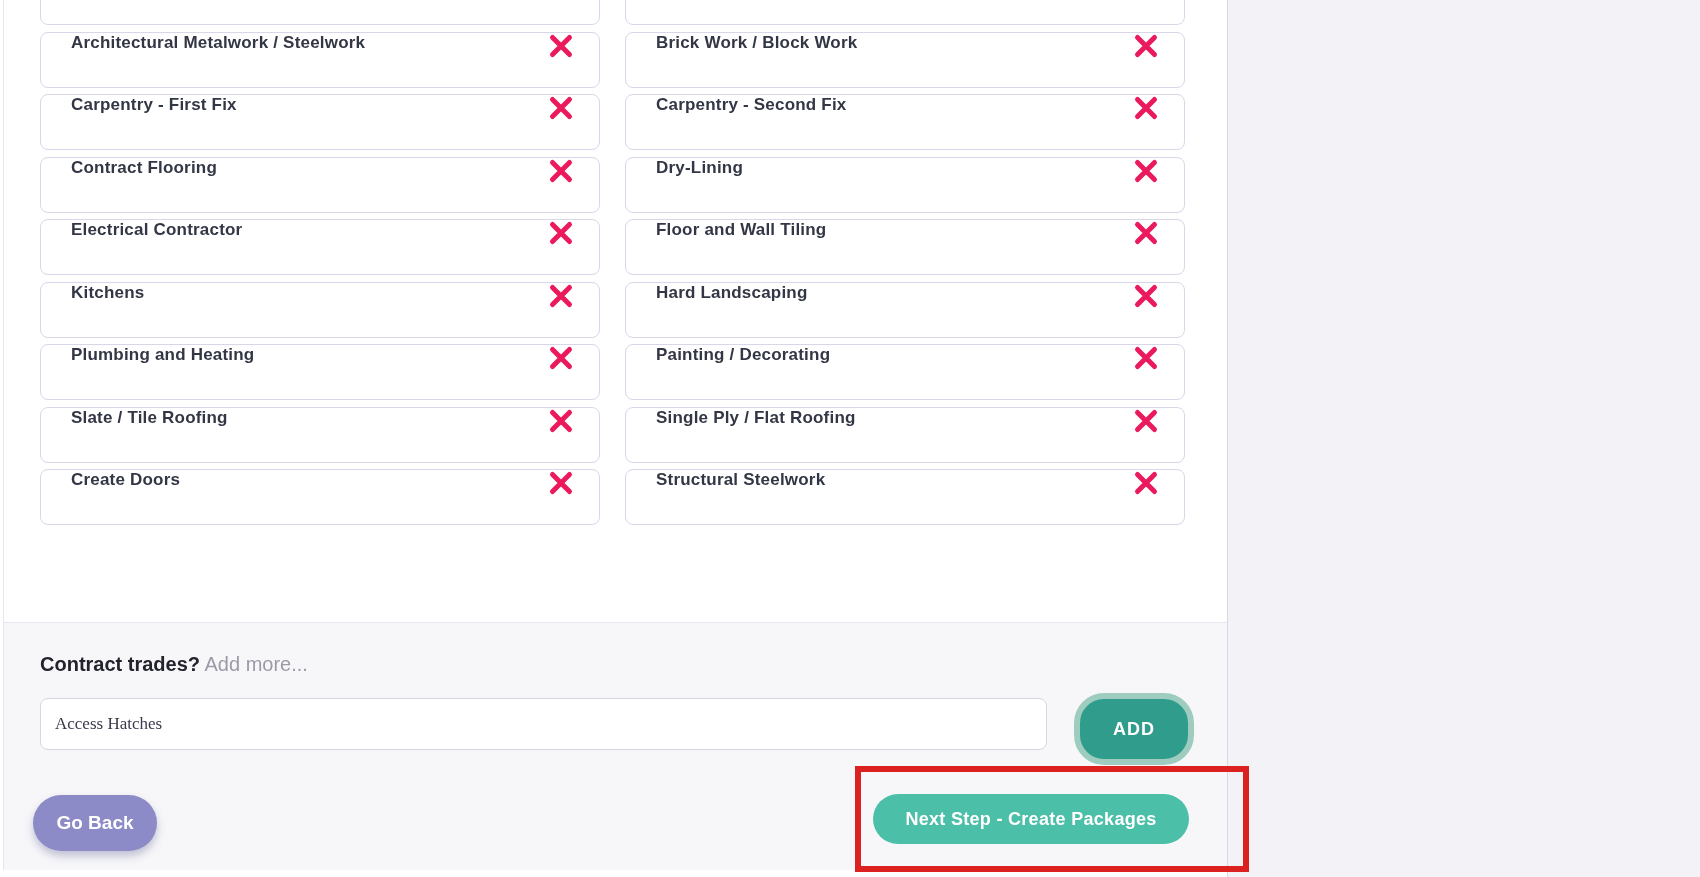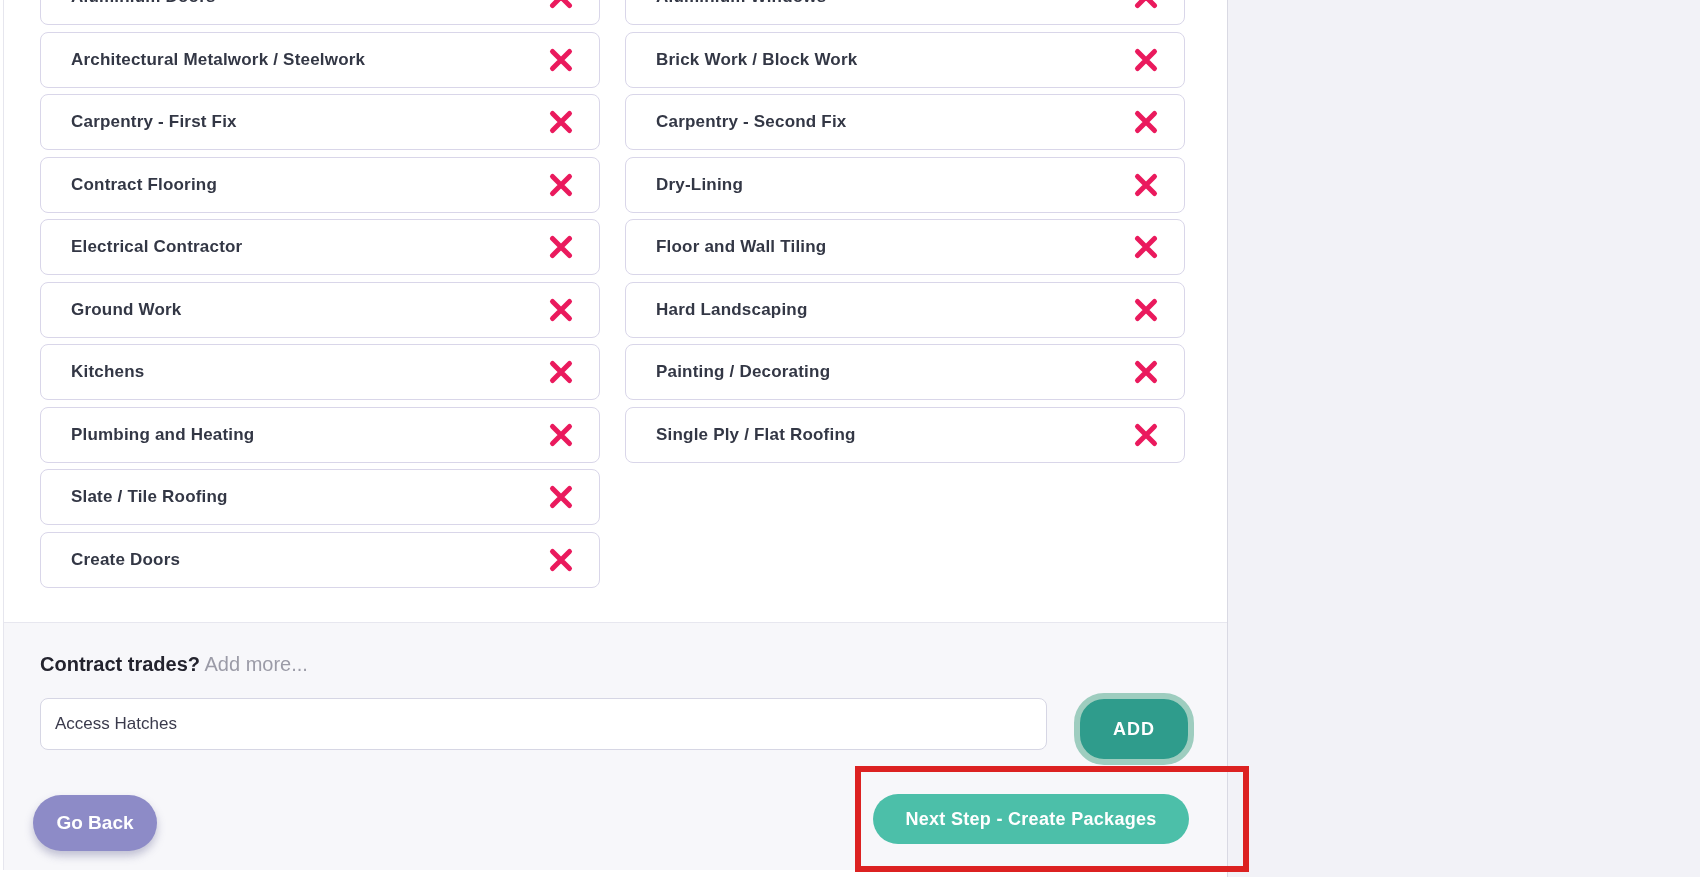--- a/index.html
+++ b/index.html
@@ -28,21 +28,21 @@
     display:flex;flex-direction:column;gap:6.5px;
   }
   .trade-col.left{left:40px;}
   .trade-col.right{left:625px;}
   .trade-card{
     box-sizing:border-box;
     height:56px;flex:0 0 56px;
     background:#ffffff;
     border:1px solid #d9d6e9;
     border-radius:8px;
-    display:flex;align-items:center;justify-content:space-between;
+    display:flex;justify-content:space-between;
     padding:0 25px 0 30px;
   }
   .trade-label{
     font-size:17px;font-weight:bold;color:#333745;letter-spacing:.2px;
   }
   .x-btn{
     background:none;border:none;padding:0;margin:0;cursor:pointer;
     width:26px;height:26px;display:flex;align-items:center;justify-content:center;
   }
   
@@ -55,21 +55,21 @@
   }
   .missing-heading{
     position:absolute;left:40px;top:652px;font-size:20px;line-height:24px;
   }
   .missing-heading .bold{font-weight:bold;color:#23232e;}
   .missing-heading .muted{font-weight:normal;color:#9b9ba7;}
   .trade-input{
     position:absolute;left:40px;top:698px;width:1007px;height:52px;
     box-sizing:border-box;
     background:#ffffff;border:1px solid #d6d6e4;border-radius:8px;
-    padding:8px 14px;font-family:Liberation Sans, sans-serif;
+    padding:8px 14px;font-family:Liberation Serif, serif;
     font-size:17px;color:#3a3a4c;outline:none;
   }
   .add-btn{
     position:absolute;left:1074px;top:693px;width:120px;height:72px;
     box-sizing:border-box;
     background:#2f9c8c;
     border:6px solid #9ecdbf;
     border-radius:30px;
     color:#ffffff;font-family:inherit;font-weight:bold;font-size:18px;letter-spacing:1px;
     cursor:pointer;
@@ -137,28 +137,20 @@
       </div>
       <div class="trade-card">
         <span class="trade-label">Electrical Contractor</span>
         <button class="x-btn">
           <svg width="26" height="26" viewBox="0 0 26 26">
             <path d="M4.5 4.5 L21.5 21.5 M21.5 4.5 L4.5 21.5" stroke="#ea1a5d" stroke-width="5" stroke-linecap="round" fill="none"></path>
           </svg>
         </button>
       </div>
       <div class="trade-card">
-        <span class="trade-label">Ground Work</span>
-        <button class="x-btn">
-          <svg width="26" height="26" viewBox="0 0 26 26">
-            <path d="M4.5 4.5 L21.5 21.5 M21.5 4.5 L4.5 21.5" stroke="#ea1a5d" stroke-width="5" stroke-linecap="round" fill="none"></path>
-          </svg>
-        </button>
-      </div>
-      <div class="trade-card">
         <span class="trade-label">Kitchens</span>
         <button class="x-btn">
           <svg width="26" height="26" viewBox="0 0 26 26">
             <path d="M4.5 4.5 L21.5 21.5 M21.5 4.5 L4.5 21.5" stroke="#ea1a5d" stroke-width="5" stroke-linecap="round" fill="none"></path>
           </svg>
         </button>
       </div>
       <div class="trade-card">
         <span class="trade-label">Plumbing and Heating</span>
         <button class="x-btn">
@@ -236,20 +228,28 @@
       <div class="trade-card">
         <span class="trade-label">Painting / Decorating</span>
         <button class="x-btn">
           <svg width="26" height="26" viewBox="0 0 26 26">
             <path d="M4.5 4.5 L21.5 21.5 M21.5 4.5 L4.5 21.5" stroke="#ea1a5d" stroke-width="5" stroke-linecap="round" fill="none"></path>
           </svg>
         </button>
       </div>
       <div class="trade-card">
         <span class="trade-label">Single Ply / Flat Roofing</span>
+        <button class="x-btn">
+          <svg width="26" height="26" viewBox="0 0 26 26">
+            <path d="M4.5 4.5 L21.5 21.5 M21.5 4.5 L4.5 21.5" stroke="#ea1a5d" stroke-width="5" stroke-linecap="round" fill="none"></path>
+          </svg>
+        </button>
+      </div>
+      <div class="trade-card">
+        <span class="trade-label">Structural Steelwork</span>
         <button class="x-btn">
           <svg width="26" height="26" viewBox="0 0 26 26">
             <path d="M4.5 4.5 L21.5 21.5 M21.5 4.5 L4.5 21.5" stroke="#ea1a5d" stroke-width="5" stroke-linecap="round" fill="none"></path>
           </svg>
         </button>
       </div>
     </div>
 
   <div class="bottom-bar"></div>
   <div class="bottom-white"></div>

